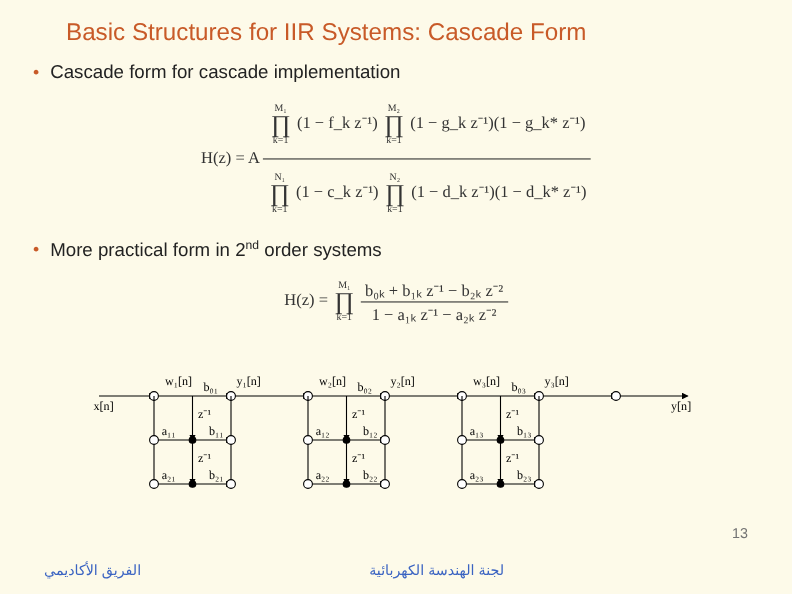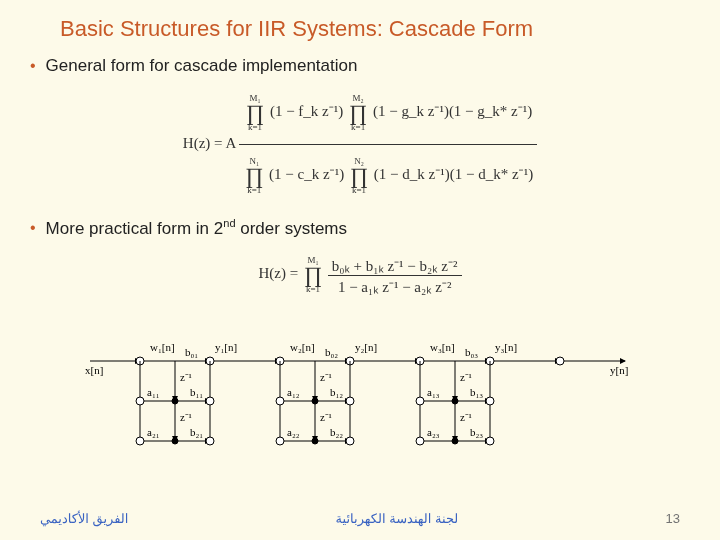--- a/index.html
+++ b/index.html
@@ -89,33 +89,33 @@
     position: absolute;
     bottom: 14px;
     left: 0;
     width: 100%;
     display: flex;
     justify-content: space-between;
     padding: 0 40px;
     box-sizing: border-box;
     font-size: 13px;
   }
-  .ar { color: #3a63c2; direction: rtl; font-family: "Tahoma","Arial",sans-serif; }
+  .ar { color: #3a63c2; direction: rtl; font-family: "Tahoma","Arial",sans-serif; margin-top: 34px; }
   .pagenum { color: #737373; }
   sup.ord { font-size: 0.65em; }
 </style>
 </head>
 <body>
 
 <div class="slide">
   <div class="title">Basic Structures for IIR Systems: Cascade Form</div>
 
   <div class="bullet-row">
     <span class="dot">•</span>
-    <span>General form for cascade implementation</span>
+    <span>Cascade form for cascade implementation</span>
   </div>
 
   <div class="eq">
     <span>H(z) = A</span>
     <span class="frac">
       <span class="num">
         <span class="prod"><span class="upper">M₁</span><span class="sym">∏</span><span class="lower">k=1</span></span>
         <span>(1 − f_k z⁻¹)</span>
         <span class="prod"><span class="upper">M₂</span><span class="sym">∏</span><span class="lower">k=1</span></span>
         <span>(1 − g_k z⁻¹)(1 − g_k* z⁻¹)</span>

